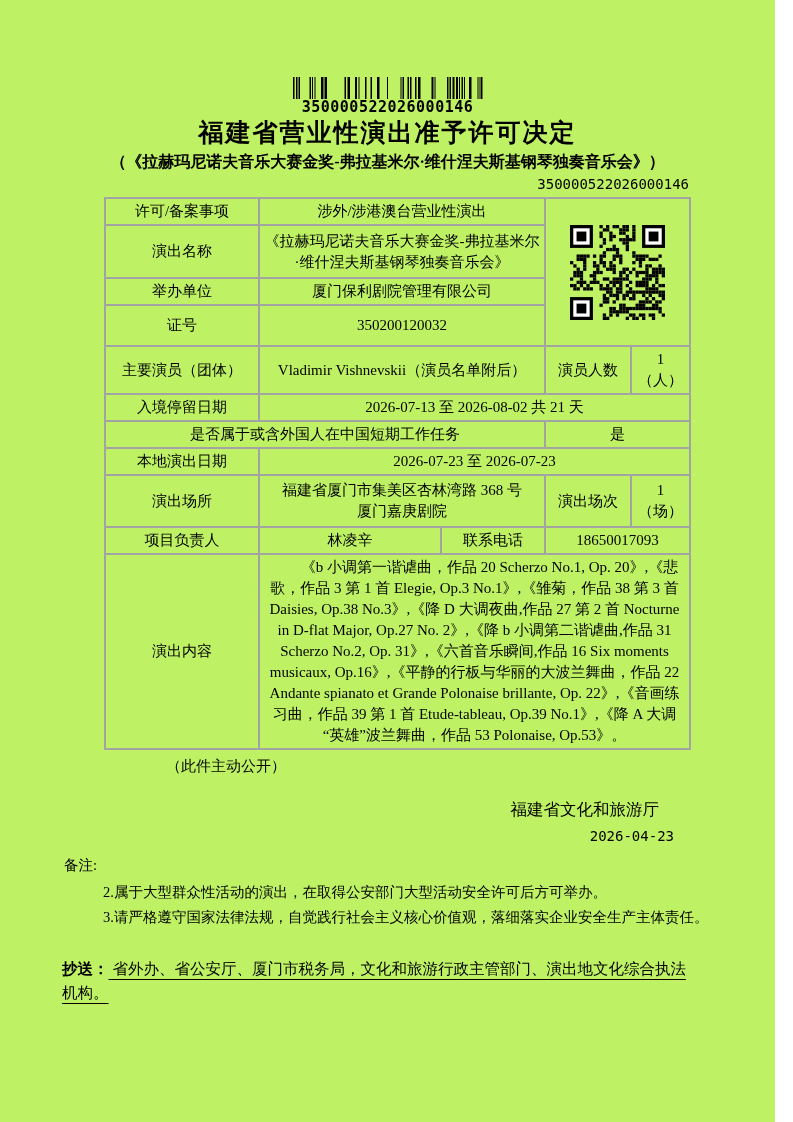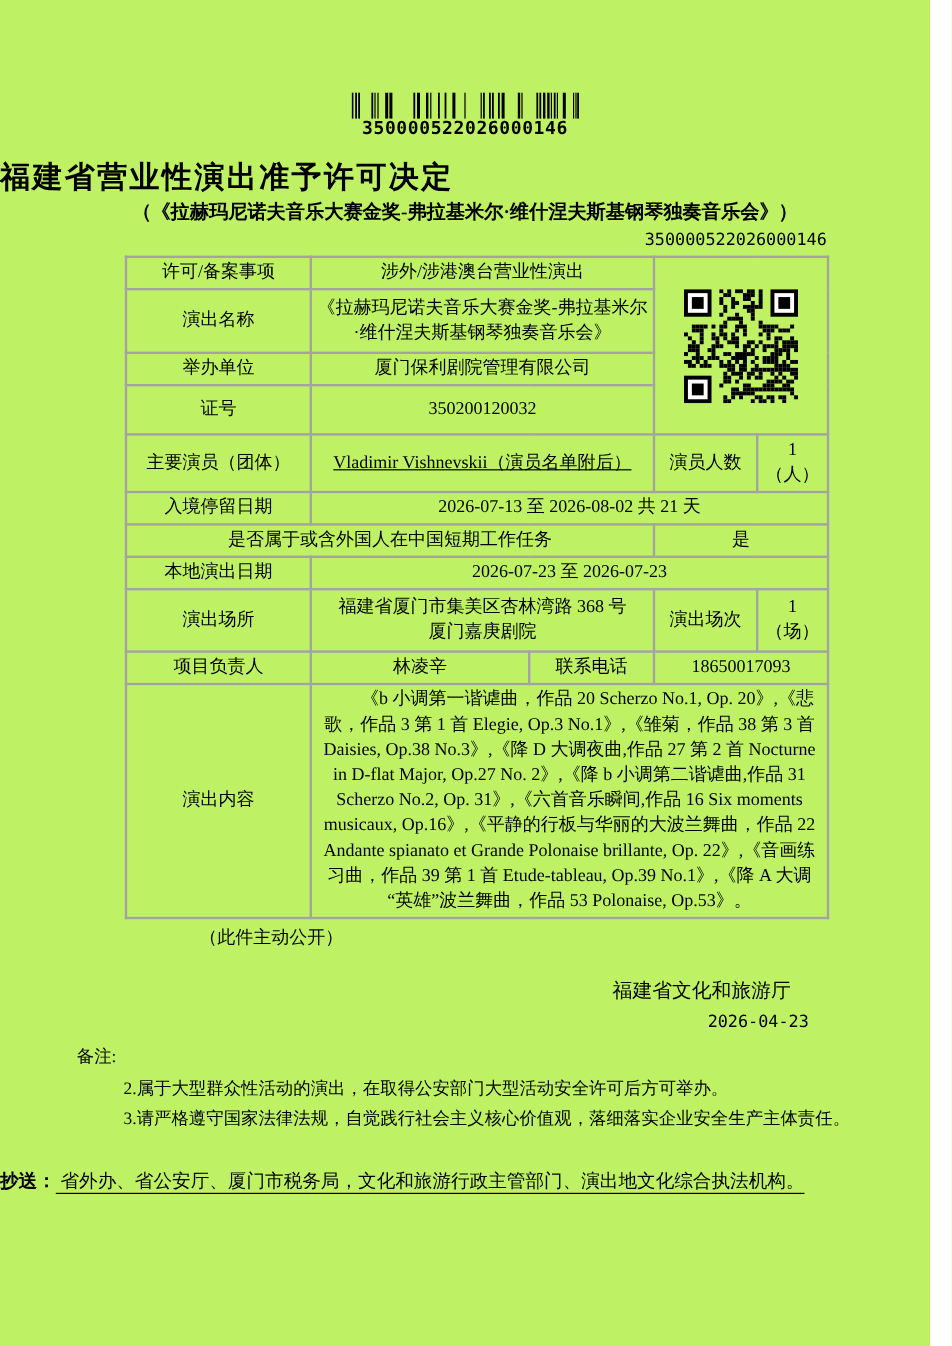--- a/index.html
+++ b/index.html
@@ -15,21 +15,22 @@
   }
   .barcode-block { padding-top: 77px; text-align: center; }
   .barcode-svg { width: 190px; height: 22px; display: block; margin: 0 auto; }
   .barcode-svg rect { fill: #000; }
   .barcode-number {
     font-family: "DejaVu Sans Mono", monospace;
     font-size: 15px; font-weight: bold; letter-spacing: 0.5px;
     line-height: 16px; margin-top: 0px;
   }
   .doc-title {
-    margin-top: 17px;
+    margin-top: 1px;
+    text-align: center;
     font-family: "Liberation Sans", "DejaVu Sans", sans-serif;
     font-size: 25px; font-weight: 700; letter-spacing: 2px;
     line-height: 32px;
   }
   .doc-subtitle {
     text-align: center;
     font-size: 16px; font-weight: 700;
     line-height: 22px; margin-top: 3px;
   }
   .content { width: 585px; margin-left: 104px; }
@@ -46,38 +47,38 @@
     border: 2px solid #a3a3a3;
     font-size: 15px; line-height: 21px;
     text-align: center; vertical-align: middle;
     padding: 2px 4px;
     word-break: break-word;
   }
   .r1 td { height: 26px; } .r2 td { height: 53px; } .r3 td { height: 27px; margin-left: 13px; }
   .r4 td { height: 41px; } .r5 td { height: 27px; } .r6 td { height: 25px; }
   .r7 td { height: 26px; } .r8 td { height: 26px; } .r9 td { height: 52px; }
   .r10 td { height: 26px; }
-  td.performers-cell { font-size: 13.5px; text-decoration: underline; }
+  td.performers-cell { font-size: 13.5px; }
   td.venue-cell { white-space: pre-line; }
   td.qr-cell { vertical-align: middle; text-align: center; }
   .qr-svg { width: 95px; height: 95px; display: inline-block; vertical-align: middle; }
   .qr-svg rect { fill: #000; }
   td.content-cell {
     text-align: justify; vertical-align: middle;
     padding: 6px 8px; line-height: 22px; font-size: 15px;
   }
   td.content-cell .content-paragraph { text-indent: 2em; }
   .publish-note { margin-top: 7px; padding-left: 62px; font-size: 15px; line-height: 18px; }
   .issuer { margin-top: 26px; text-align: right; padding-right: 116px; font-size: 16.5px; line-height: 17px; }
   .issue-date { margin-top: 11px; text-align: right; padding-right: 101px; font-family: "DejaVu Sans Mono", monospace; font-size: 14px; line-height: 15px; }
   .notes { margin-top: 13px; }
   .notes-label { padding-left: 64px; font-size: 14.5px; line-height: 16px; }
   .notes-list { margin-top: 7px; }
   .note-item { padding-left: 103px; padding-right: 60px; font-size: 14.5px; line-height: 25px; }
-  .cc-block { margin-top: 27px; width: 690px; font-size: 15.5px; line-height: 24px; }
+  .cc-block { margin-top: 27px; padding-left: 62px; width: 690px; font-size: 15.5px; line-height: 24px; }
   .cc-label { font-weight: 700; }
   .cc-text { text-decoration: underline; text-underline-offset: 5px; }
 </style>
 </head>
 <body>
 
 <div class="page">
 
   <div class="barcode-block">
     <svg class="barcode-svg" id="barcode" viewBox="0 0 380 44" preserveAspectRatio="none" xmlns="http://www.w3.org/2000/svg">

